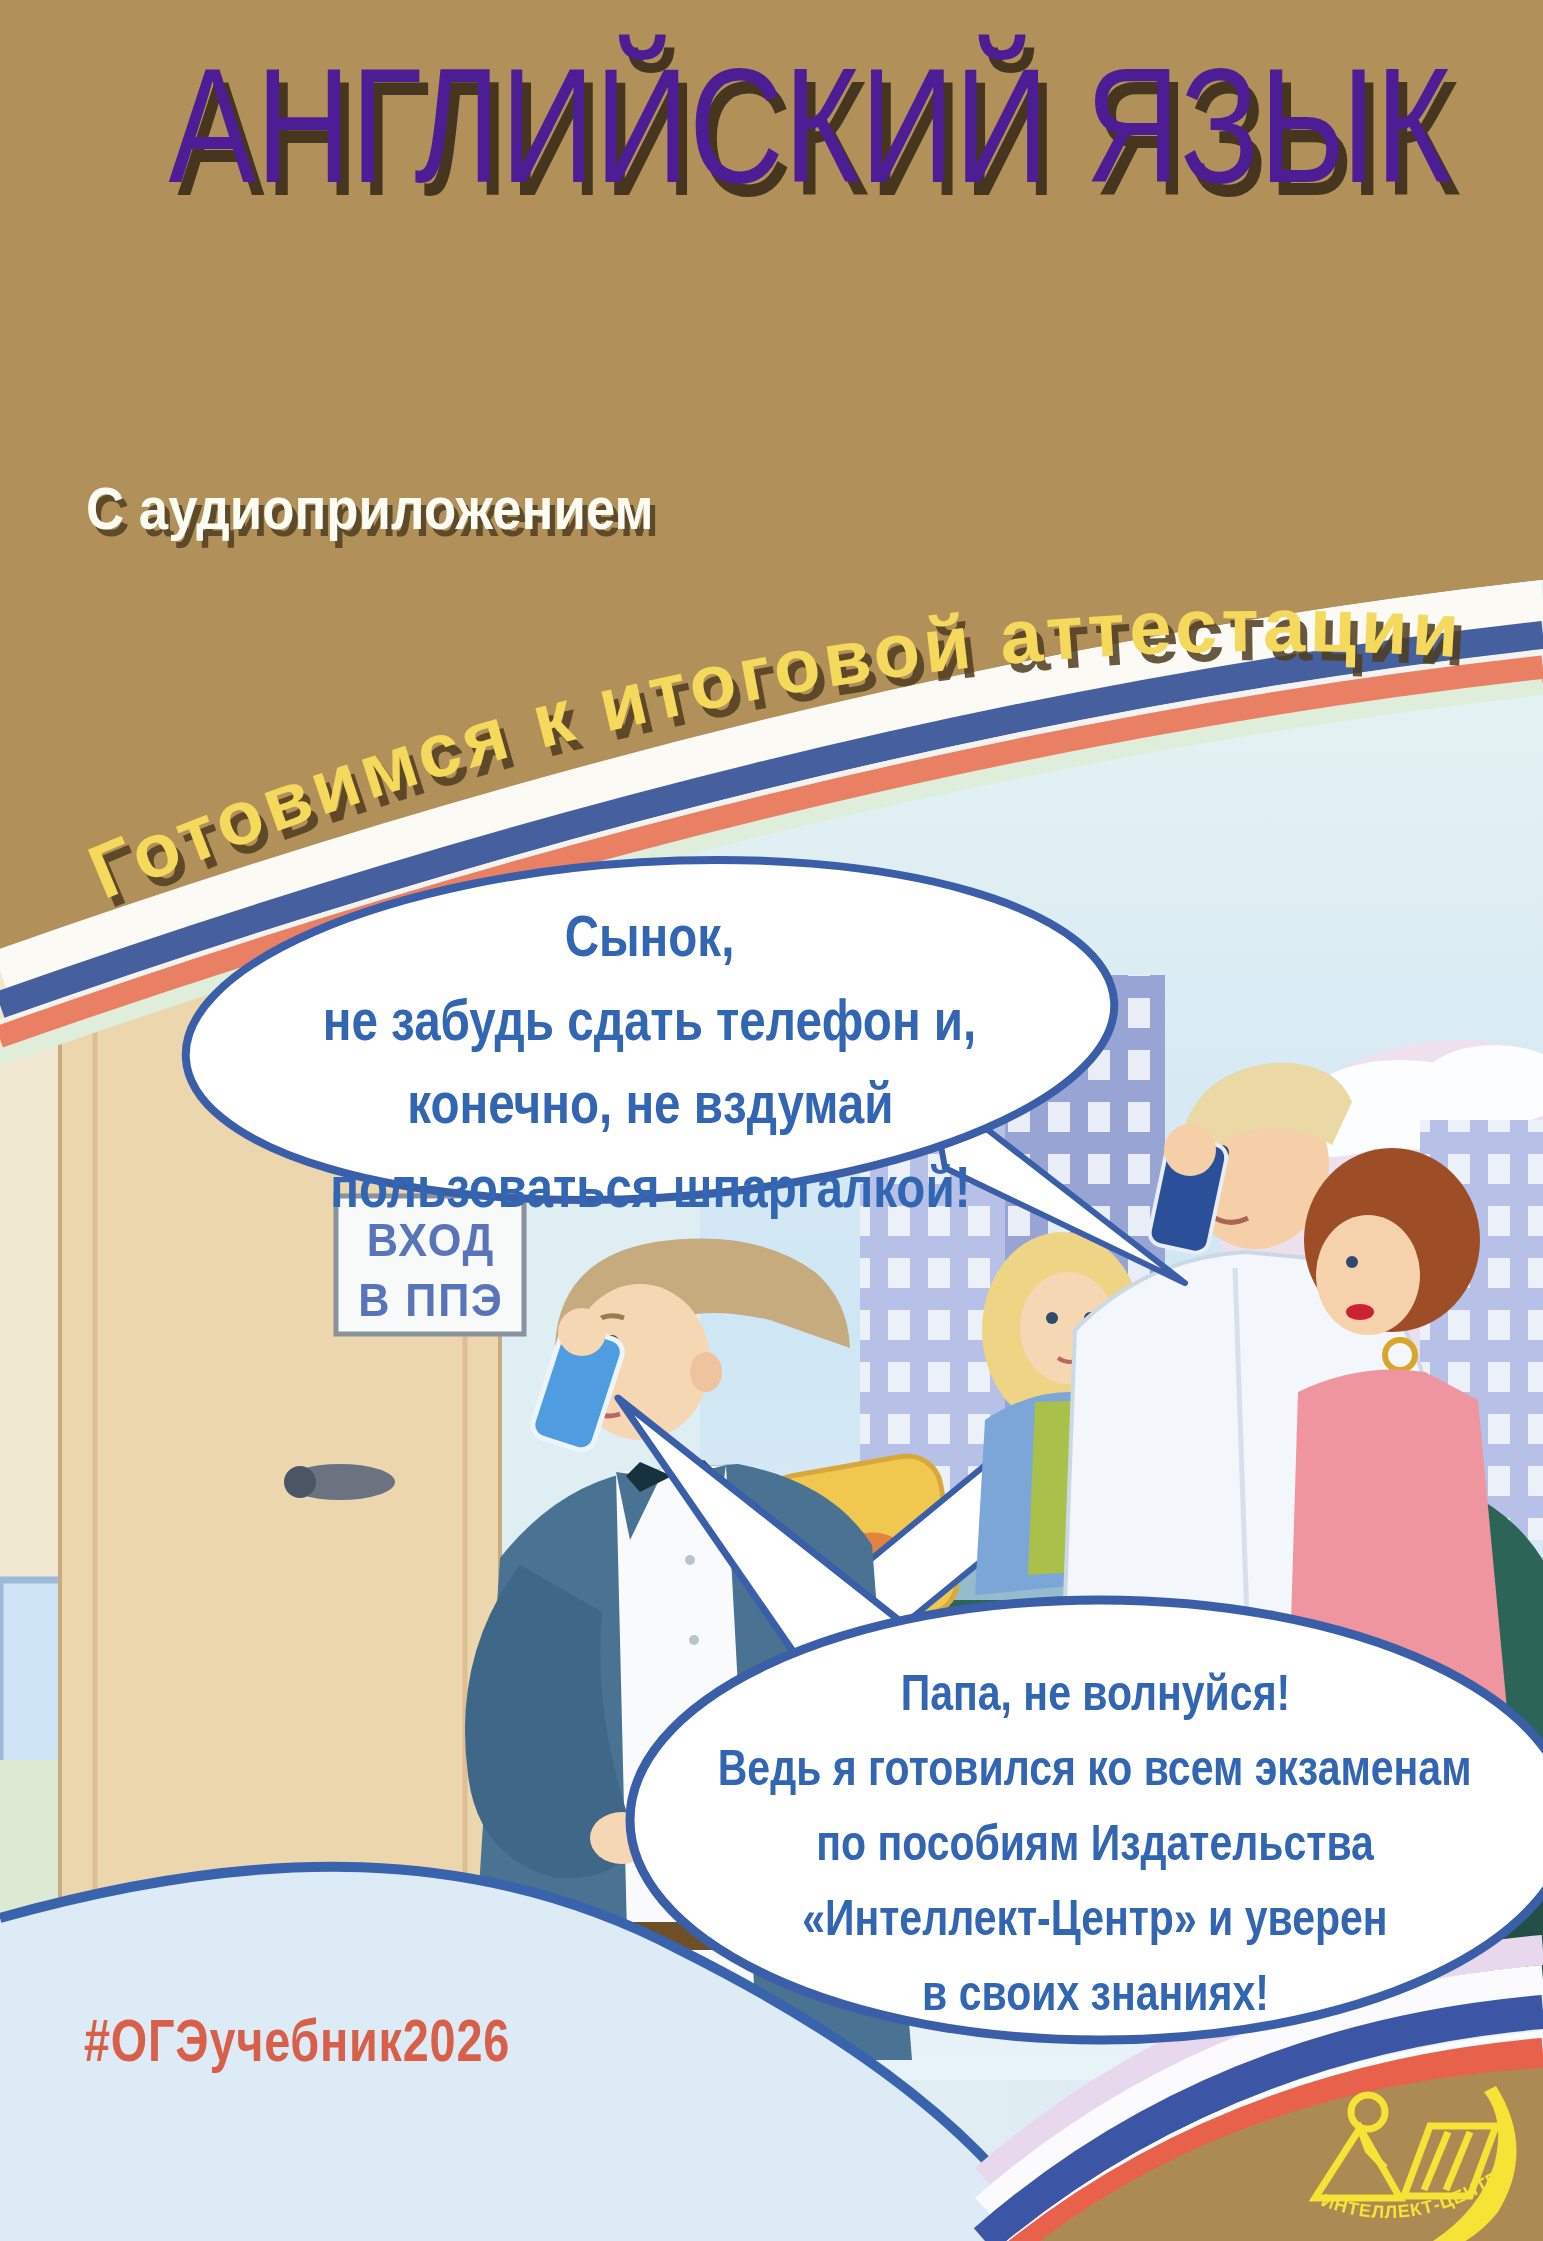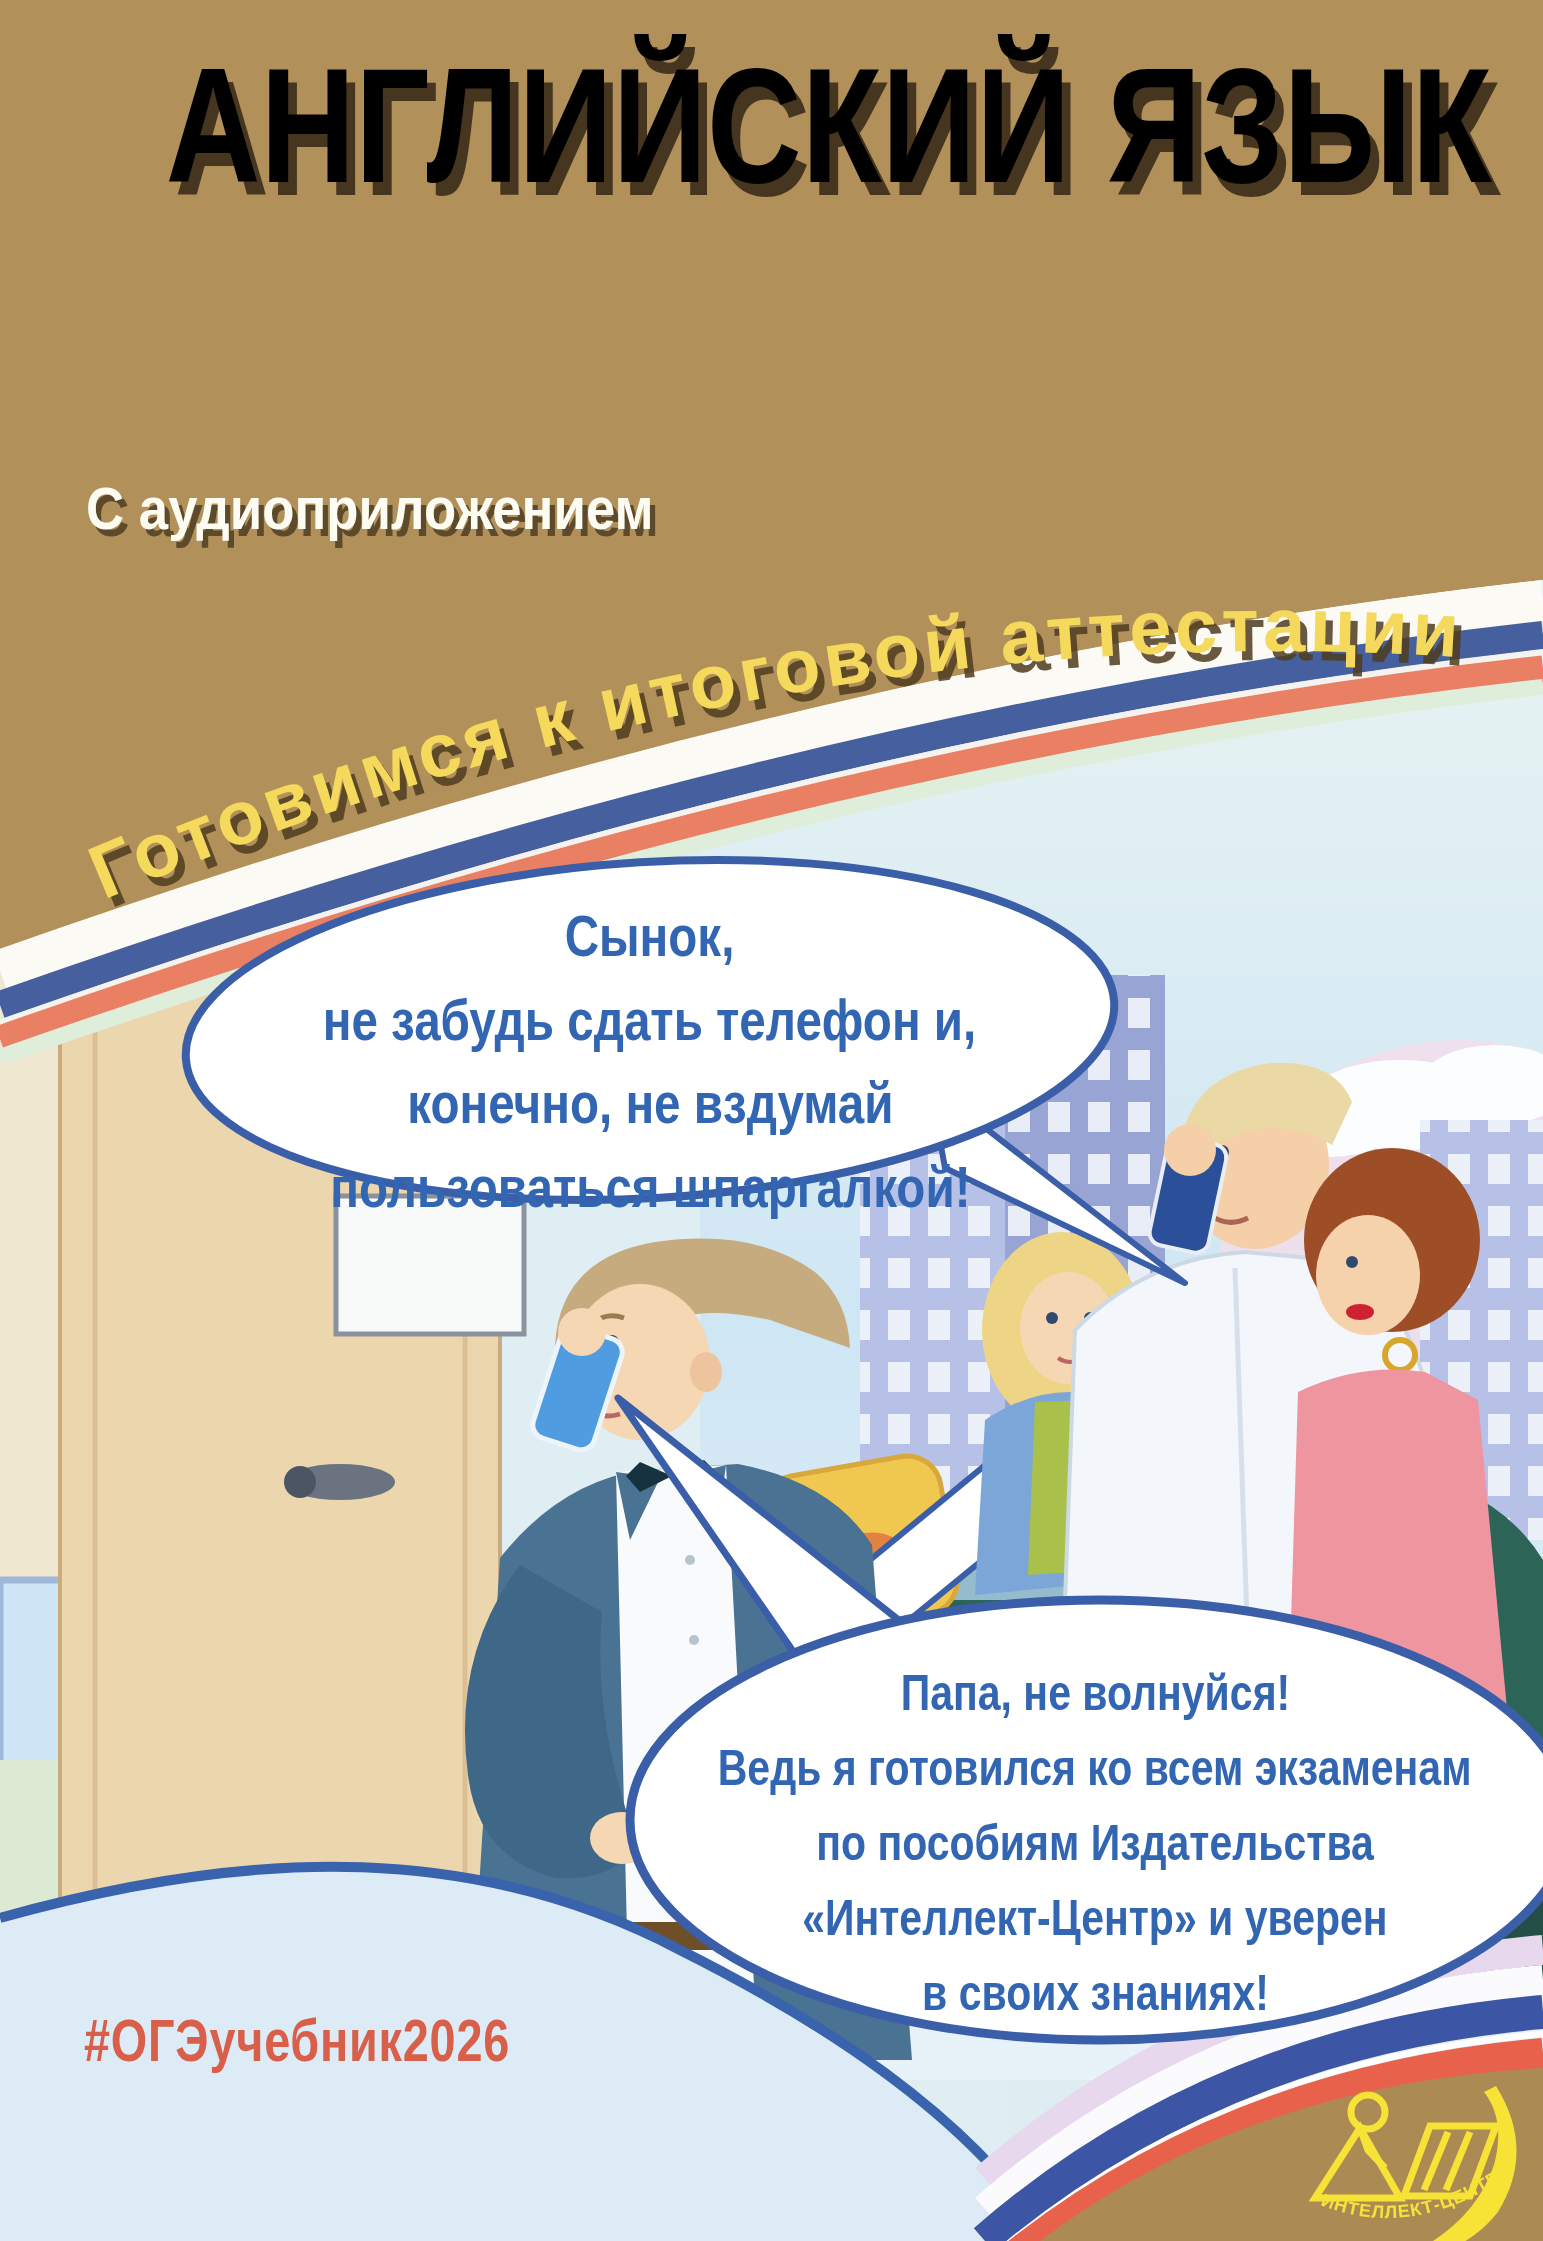--- a/index.html
+++ b/index.html
@@ -1,21 +1,21 @@
 <!DOCTYPE html>
 <html><head>
 <meta charset="utf-8">
 <style>
   html,body{margin:0;padding:0;background:#fff;}
   .stage{position:relative;width:1543px;height:2241px;overflow:hidden;
          background:#b2905a;font-family:"Liberation Sans",sans-serif;}
   .stage svg{position:absolute;left:0;top:0;}
   .abs{position:absolute;}
-  .book-title{left:0;right:0;top:44px;text-align:center;
-    font-size:164px;font-weight:bold;color:#000000;line-height:1;
+  .book-title{left:8px;right:0;top:44px;text-align:center;
+    font-size:164px;font-weight:normal;color:#4c1d95;line-height:1;
     text-shadow:11px 13px 0 #46361f;white-space:nowrap;}
   .book-title .cond{display:inline-block;transform:scaleX(.80);transform-origin:center;}
   .subtitle{left:0;right:0;top:286px;display:flex;justify-content:center;
     align-items:baseline;gap:0;color:#f2e87c;font-weight:bold;
     text-shadow:6px 7px 0 rgba(48,37,16,.85);white-space:nowrap;}
   .subtitle-inner{display:flex;align-items:baseline;gap:30px;transform:scaleX(.78);transform-origin:center;}
   .subtitle .initial{font-size:112px;line-height:1;}
   .subtitle .rest{font-size:72px;line-height:1;text-transform:uppercase;letter-spacing:1px;}
   .audio-note{left:86px;top:474px;font-size:60px;font-weight:bold;color:#fdfcf2;
     text-shadow:6px 7px 0 #5d4a2a;white-space:nowrap;}
@@ -218,20 +218,26 @@
 
   <div class="abs book-title">
     <span class="cond">АНГЛИЙСКИЙ ЯЗЫК</span>
   </div>
 
 
   <div class="abs audio-note">
     <span class="cond">С аудиоприложением</span>
   </div>
 
+  <div class="abs door-sign-text">
+    <span class="cond">
+      <div>ВХОД</div>
+      <div>В ППЭ</div>
+    </span>
+  </div>
 
   <div class="abs bubble-text bubble-father">
     <div class="line">Сынок,</div>
     <div class="line">не забудь сдать телефон и,</div>
     <div class="line">конечно, не вздумай</div>
     <div class="line">пользоваться шпаргалкой!</div>
   </div>
 
   <div class="abs bubble-text bubble-son">
     <div class="line">Папа, не волнуйся!</div>

